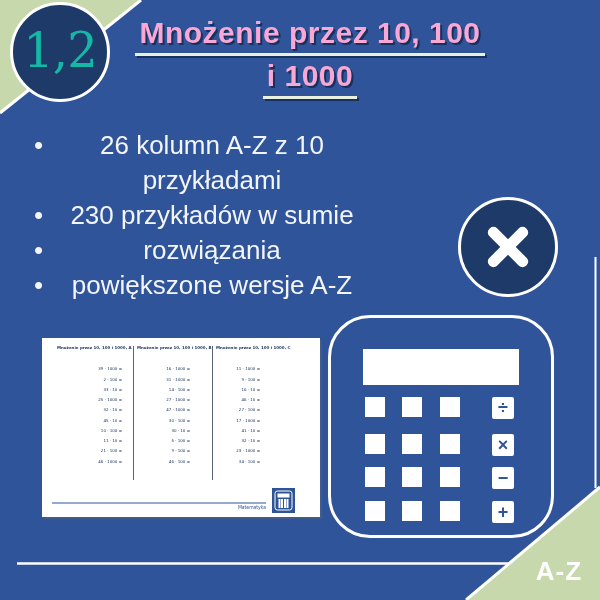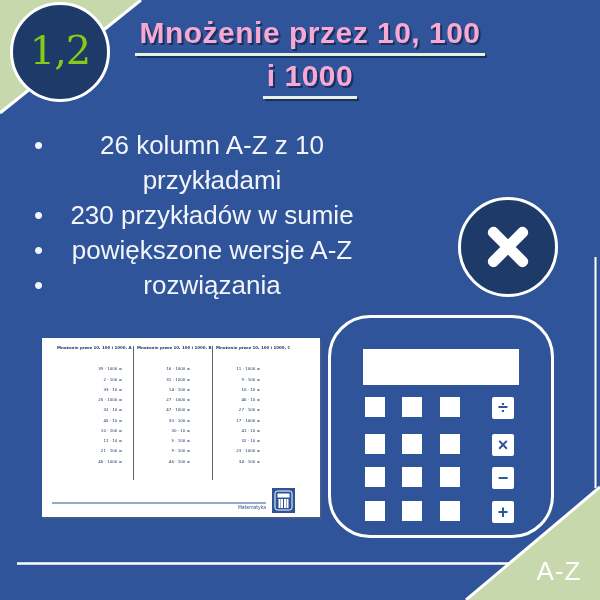--- a/index.html
+++ b/index.html
@@ -10,21 +10,21 @@
   }
   #shapes{position:absolute;left:0;top:0;z-index:1;}
 
   
   .badge{
     position:absolute;left:10px;top:2px;width:100px;height:100px;z-index:2;
     background:#1d3a68;border:3px solid #ffffff;border-radius:50%;
     box-sizing:border-box;display:flex;align-items:center;justify-content:center;
   }
   .badge span{
-    font-family:"DejaVu Serif",serif;font-size:40px;color:#84cc16;
+    font-family:"DejaVu Serif",serif;font-size:48px;color:#14b8a6;
     transform:translateY(-2px);letter-spacing:-1px;
   }
 
   
   .title{position:absolute;left:110px;top:16px;width:400px;z-index:2;text-align:center;}
   .title .line{
     display:inline-block;font-size:30px;font-weight:bold;color:#f9a8d4;
     border-bottom:3px solid #e8f0e0;padding:0 4px 3px 4px;line-height:34px;
     filter:drop-shadow(2.5px 2.5px 0 #16315e);
     letter-spacing:0.5px;
@@ -102,21 +102,21 @@
   .obtn{
     position:absolute;width:22px;height:22px;background:#ffffff;border-radius:2px;
     color:#30549a;font-size:18px;font-weight:bold;line-height:22px;text-align:center;
   }
   .r1{top:79px;} .r2{top:116px;} .r3{top:149px;} .r4{top:183px;}
   .c1p{left:34px;} .c2p{left:71px;} .c3p{left:109px;} .c4p{left:161px;}
 
   
   .corner-label{
     position:absolute;left:524px;top:556px;width:70px;z-index:2;text-align:center;
-    color:#ffffff;font-size:26px;font-weight:normal;letter-spacing:1px;
+    color:#ffffff;font-size:26px;font-weight:bold;letter-spacing:1px;
   }
 </style>
 </head>
 <body>
 
 <div id="stage">
 
   <svg id="shapes" width="600" height="600" viewBox="0 0 600 600">
     <polygon points="0,0 141,0 0,113" fill="#c7d9ac"></polygon>
     <line x1="141" y1="0" x2="0" y2="113" stroke="#ffffff" stroke-width="3"></line>
@@ -131,22 +131,22 @@
   </div>
 
   <div class="title">
     <span class="line line1">Mnożenie przez 10, 100</span><br>
     <span class="line line2">i 1000</span>
   </div>
 
   <ul class="features">
       <li>26 kolumn A-Z z 10 przykładami</li>
       <li>230 przykładów w sumie</li>
+      <li>rozwiązania</li>
       <li>powiększone wersje A-Z</li>
-      <li>rozwiązania</li>
     </ul>
 
   <div class="mult-circle">
     <span class="xbar b1"></span>
     <span class="xbar b2"></span>
   </div>
 
   <div class="sheet">
     <div class="sheet-inner">
       <div class="sheet-cols">

